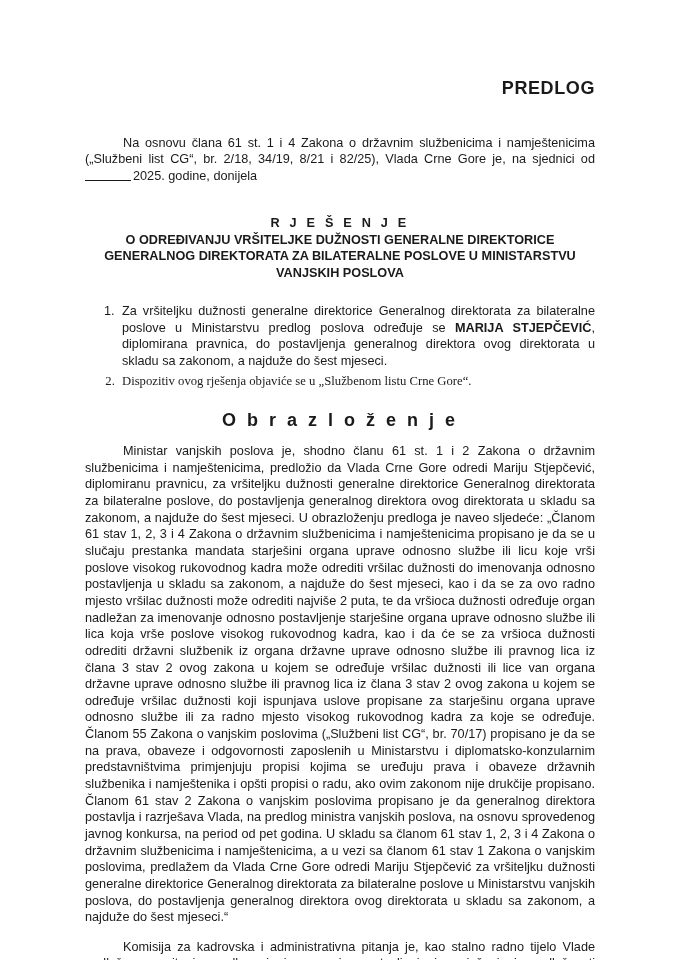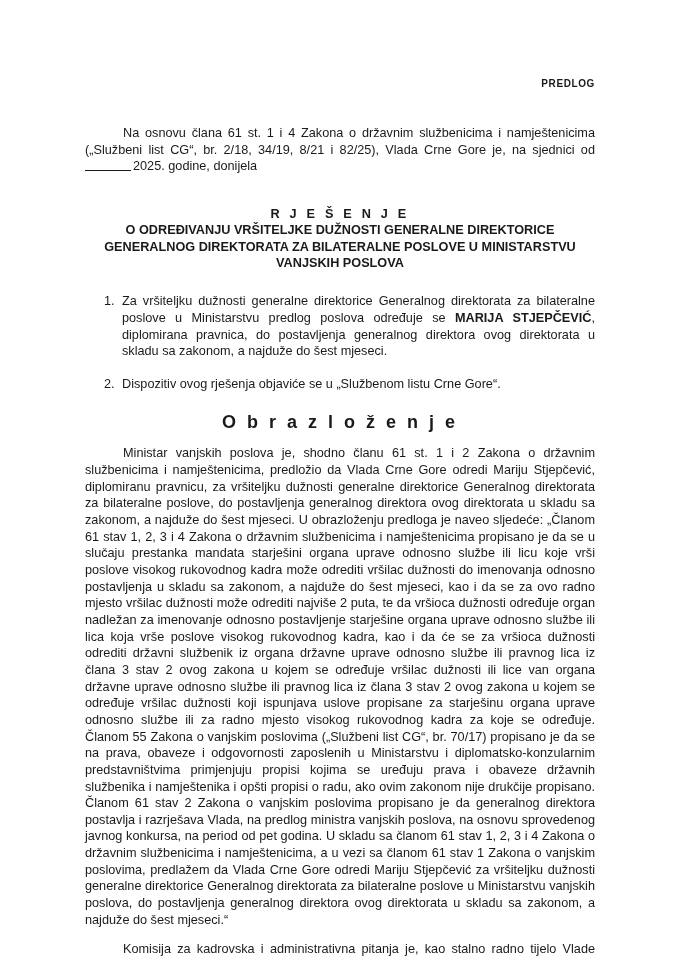--- a/index.html
+++ b/index.html
@@ -29,21 +29,21 @@
   
   .content {
     position: absolute;
     left: 85px;
     top: 0;
     width: 510px;
   }
 
   .doc-label {
     text-align: right;
-    font-size: 10px;
+    font-size: 18px;
     font-weight: bold;
     letter-spacing: 0.6px;
     margin-top: 78px;
     margin-bottom: 0;
     line-height: 1.2;
   }
 
   .preamble {
     margin-top: 35px;
     font-size: 12.7px;
@@ -82,21 +82,22 @@
     font-size: 12.7px;
     line-height: 16.6px;
   }
   ol.dispositiv > li {
     text-align: justify;
     text-justify: inter-word;
     padding-left: 4px;
     margin-bottom: 0;
   }
   ol.dispositiv > li + li {
-    margin-top: 16px;
+    margin-top: 4px;
+    font-family: Liberation Serif, serif;
   }
 
   .section-heading {
     margin-top: 20px;
     text-align: center;
     font-weight: bold;
     font-size: 18px;
     letter-spacing: 3.0px;
   }
 

